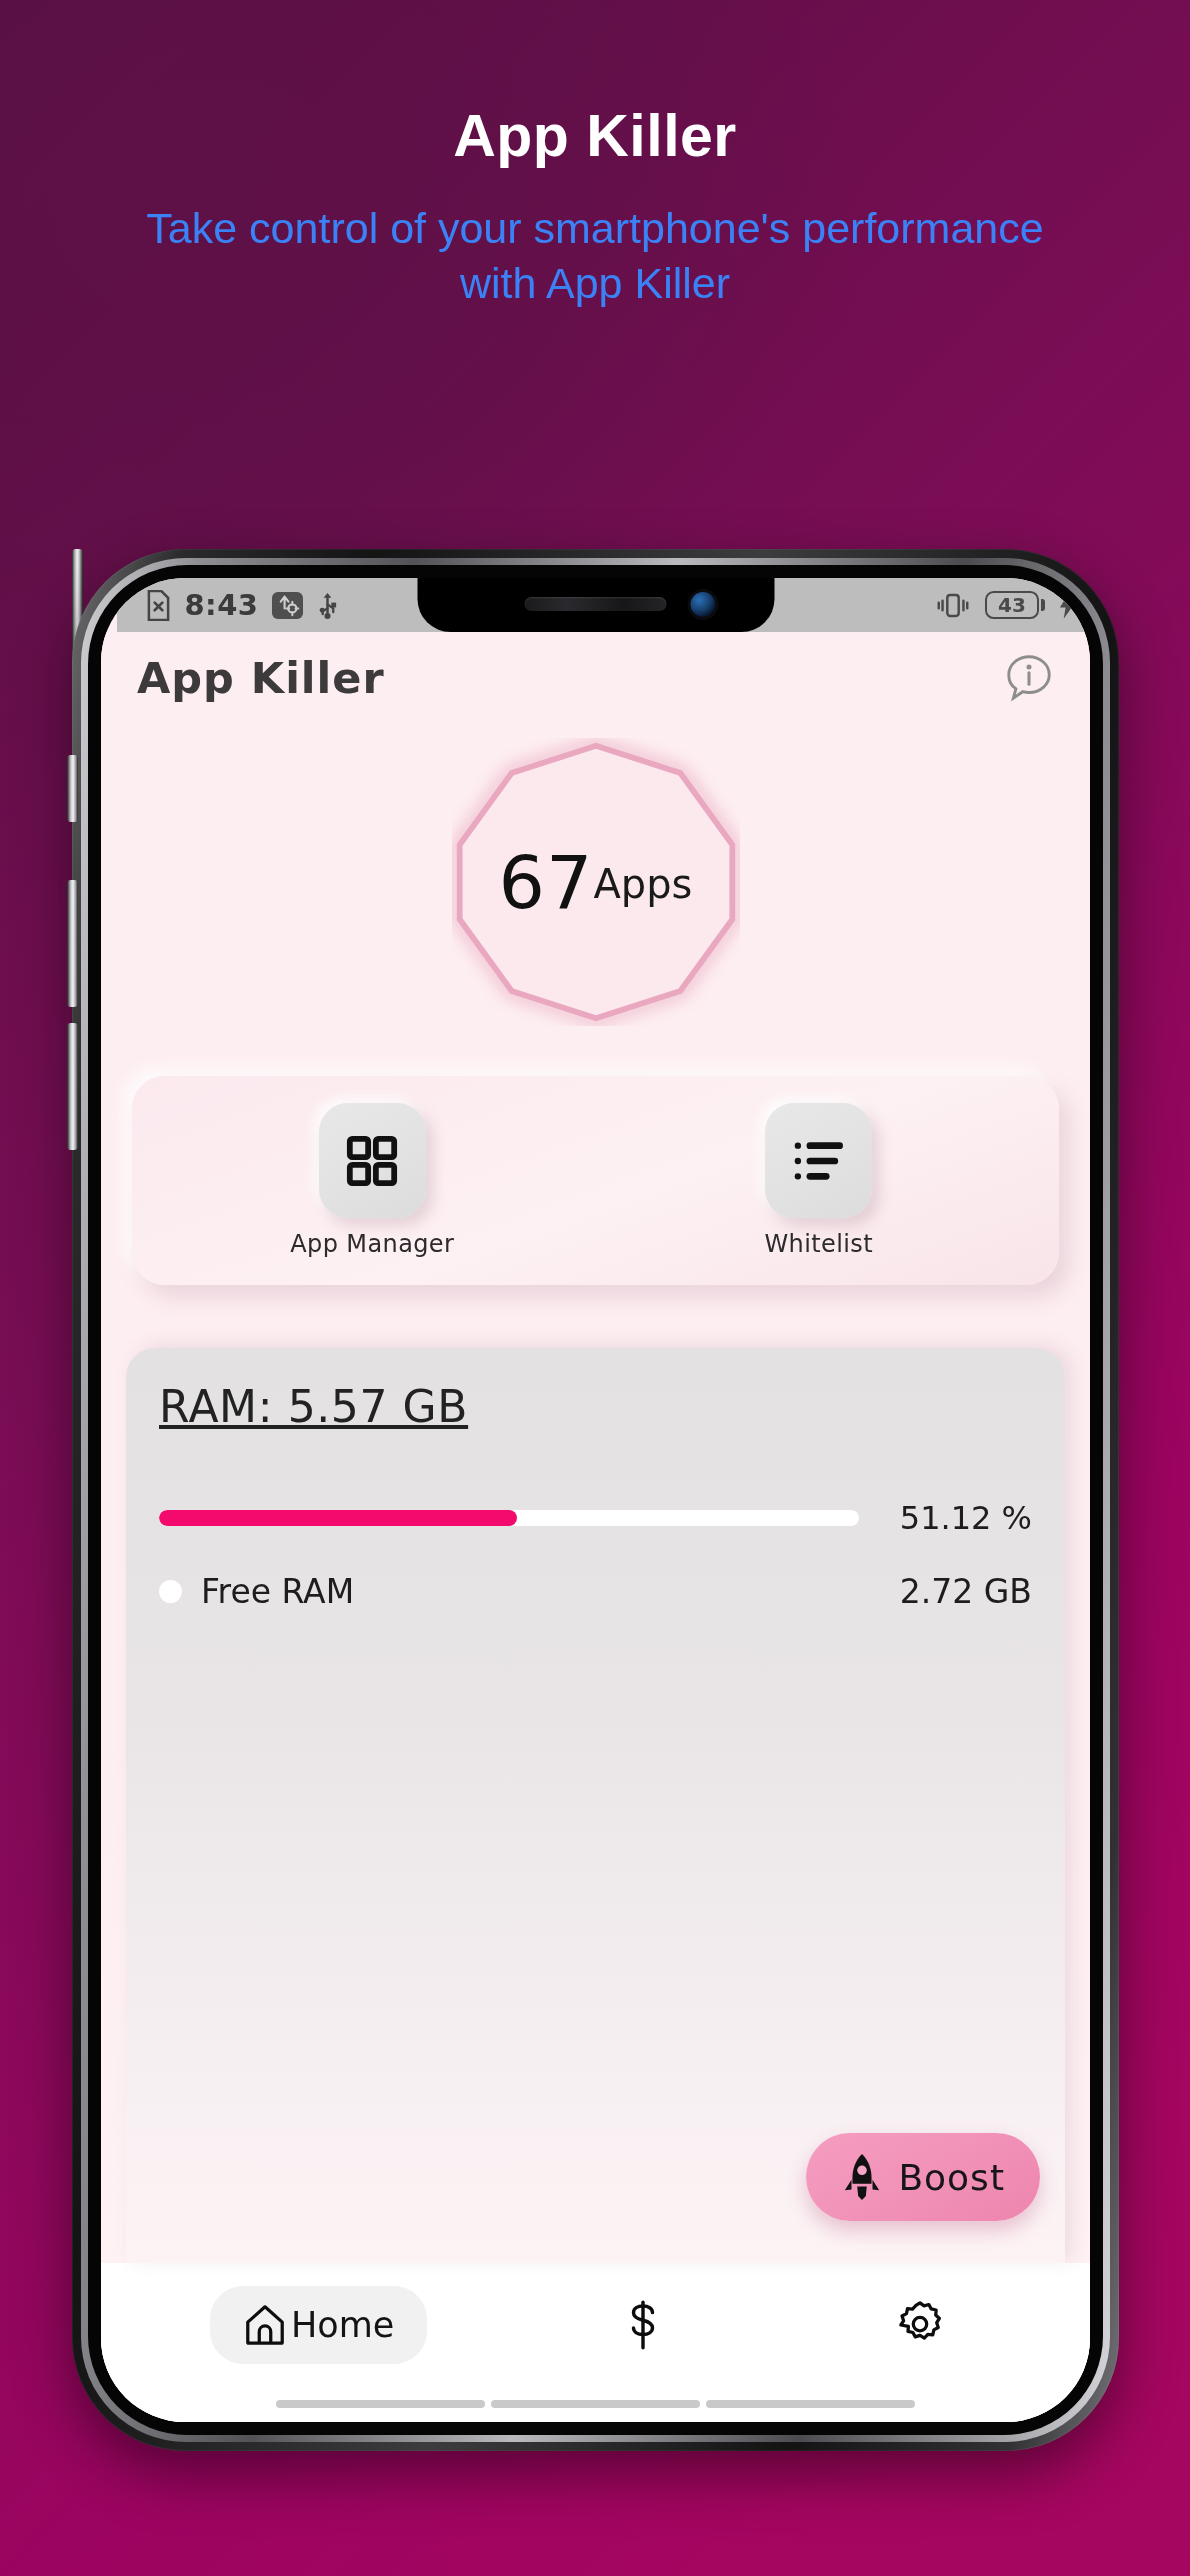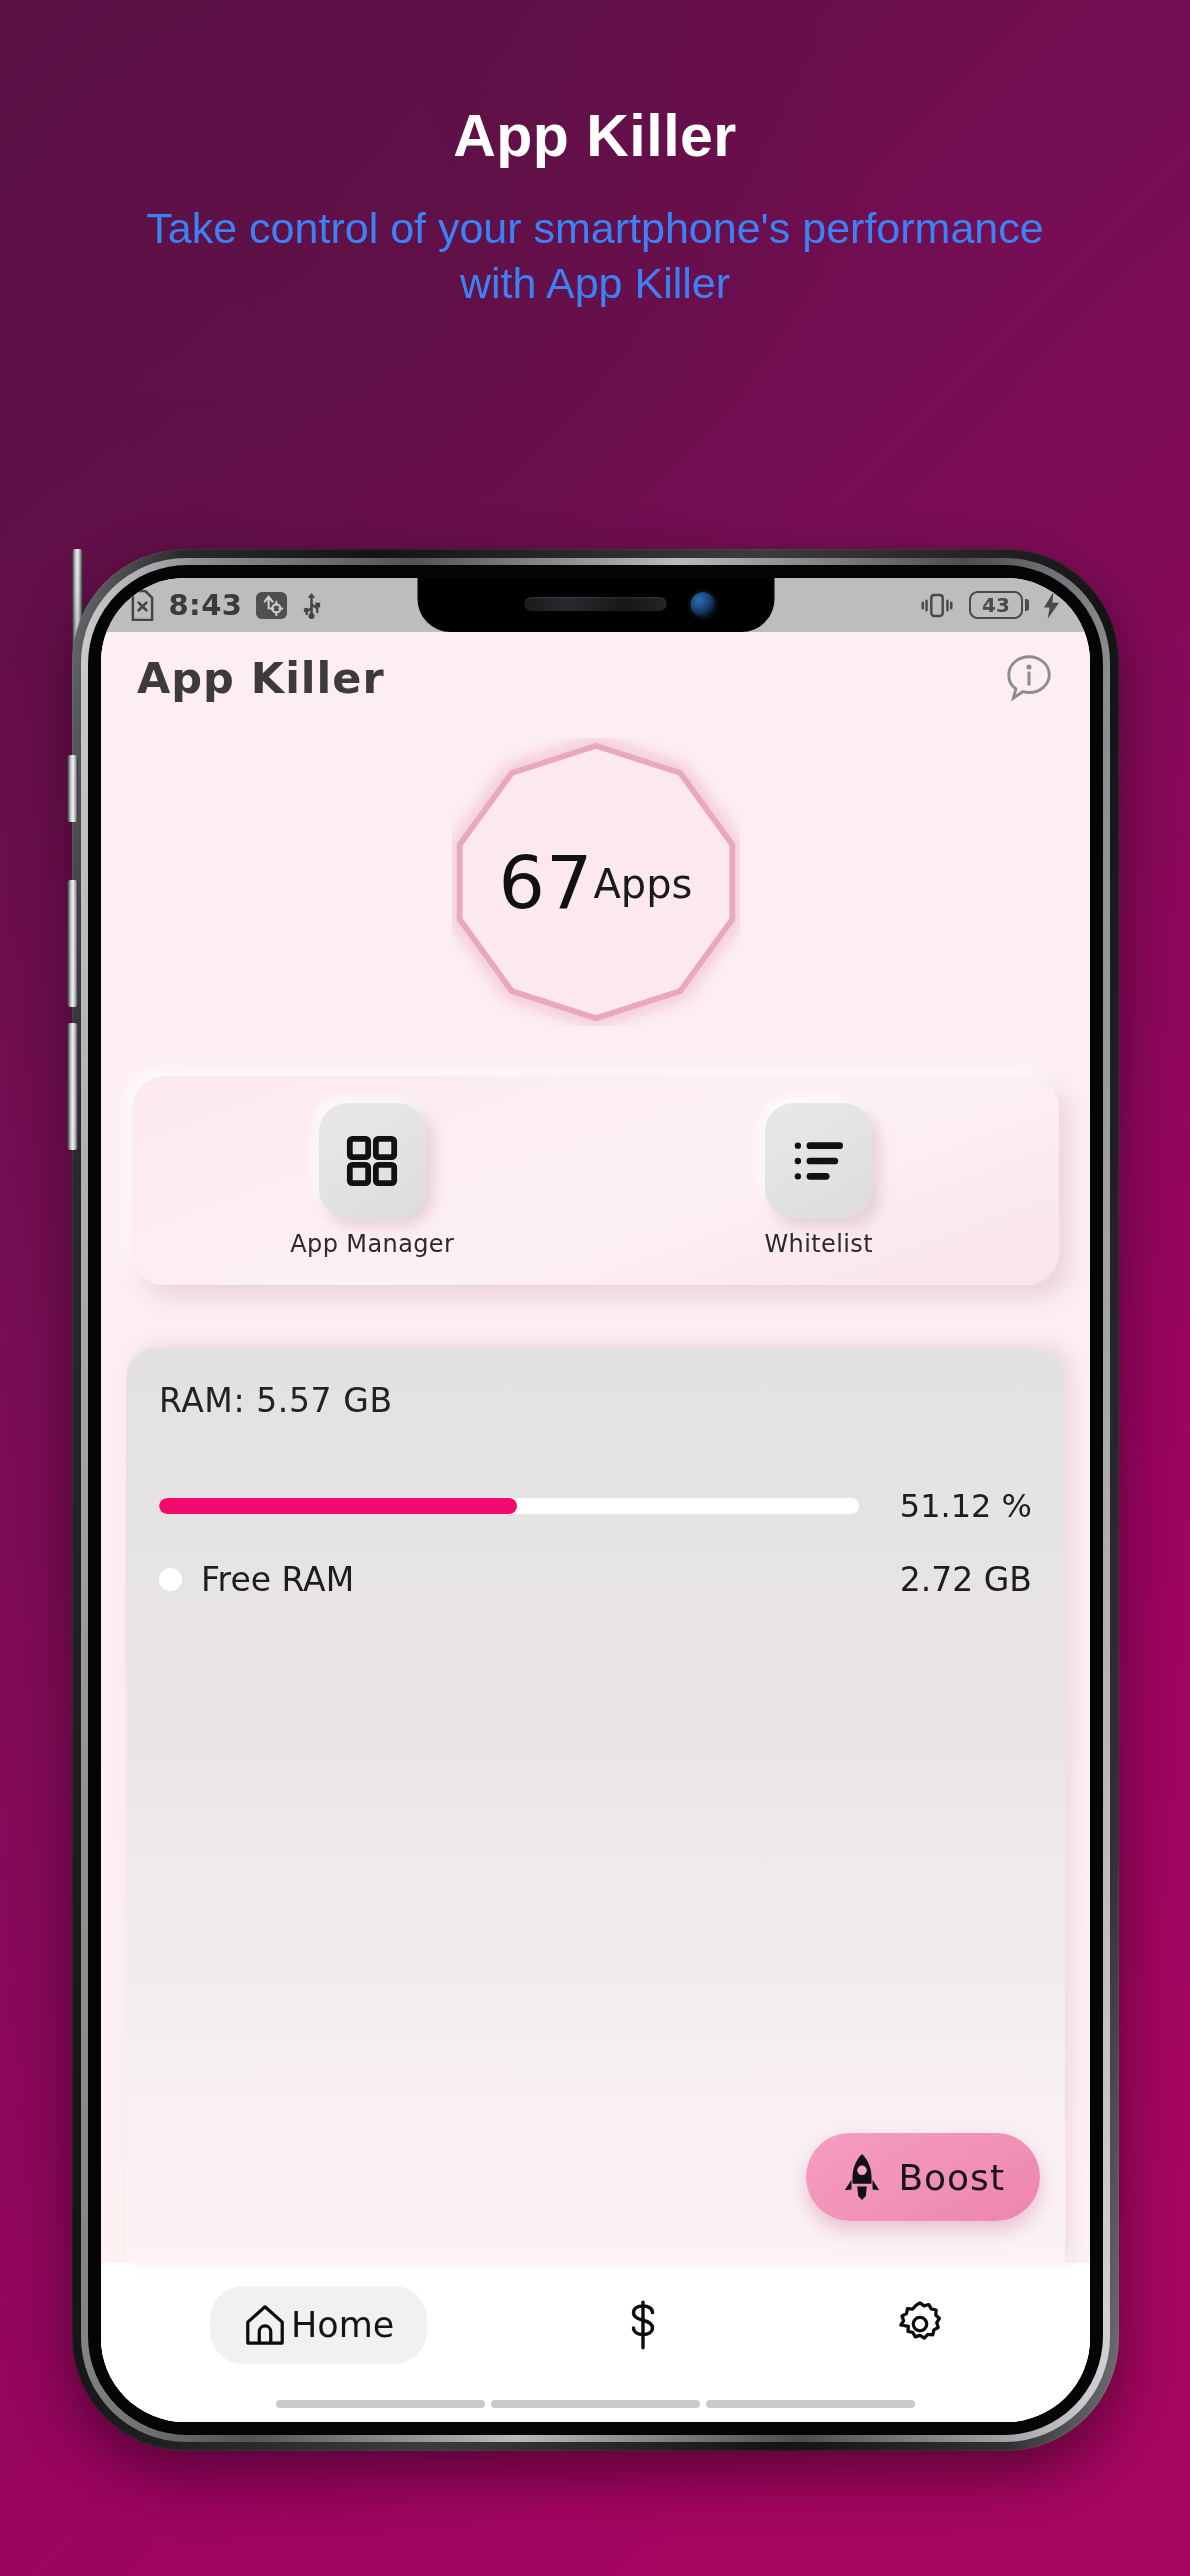--- a/index.html
+++ b/index.html
@@ -85,21 +85,21 @@
   }
   .camera{
     position:absolute; right:59px; top:14.4px; width:25px; height:25px;
     border-radius:50%;
     background:radial-gradient(circle at 35% 32%, #2b6fb5 0%, #17406f 45%, #07142a 75%, #000 100%);
     box-shadow:0 0 0 2.9px #0b0b0d;
   }
 
   
   .statusbar{
-    position:absolute; left:0; top:0; width:100%; height:54px;
+    position:absolute; left:16px; top:0; width:100%; height:54px;
     background:#bdbdbd;
     display:flex; align-items:center; justify-content:space-between;
     padding:0 29px; z-index:30;
     color:#3a3a3a;
   }
   .sb-left,.sb-right{ display:flex; align-items:center; gap:13.4px; }
   .sb-time{ font-family:"DejaVu Sans", sans-serif; font-weight:bold; font-size:29px; color:#3b3b3b; letter-spacing:0.5px; }
   .sb-icon{ display:block; }
   .batt{
     display:flex; align-items:center;
@@ -178,21 +178,21 @@
   .ram-card{
     flex:1 1 auto; margin:63px 25px 0 25px;
     border-radius:29px 29px 0 0;
     background:linear-gradient(180deg,#e3e1e2 0%,#e9e5e7 40%,#f6eff1 78%,#fdf3f5 100%);
     box-shadow:7.7px -3.8px 17px rgba(160,120,140,.16);
     padding:33px 33px 0 33px;
     position:relative;
     overflow:hidden;
   }
   .ram-title{
-    font-family:"DejaVu Sans", sans-serif; font-size:33px; color:#222; letter-spacing:0.6px;
+    font-family:"DejaVu Sans", sans-serif; font-size:44px; color:#222; letter-spacing:0.6px;text-decoration:underline;
   }
   .ram-barrow{
     margin-top:67px; display:flex; align-items:center; gap:41px;
   }
   .bar-track{
     flex:1 1 auto; height:16.3px; background:#ffffff; border-radius:9.6px; overflow:hidden;
   }
   .bar-fill{ height:100%; background:#f40a6d; border-radius:9.6px; }
   .bar-pct{
     font-family:"DejaVu Sans", sans-serif; font-size:32px; color:#1d1d1d; white-space:nowrap;

